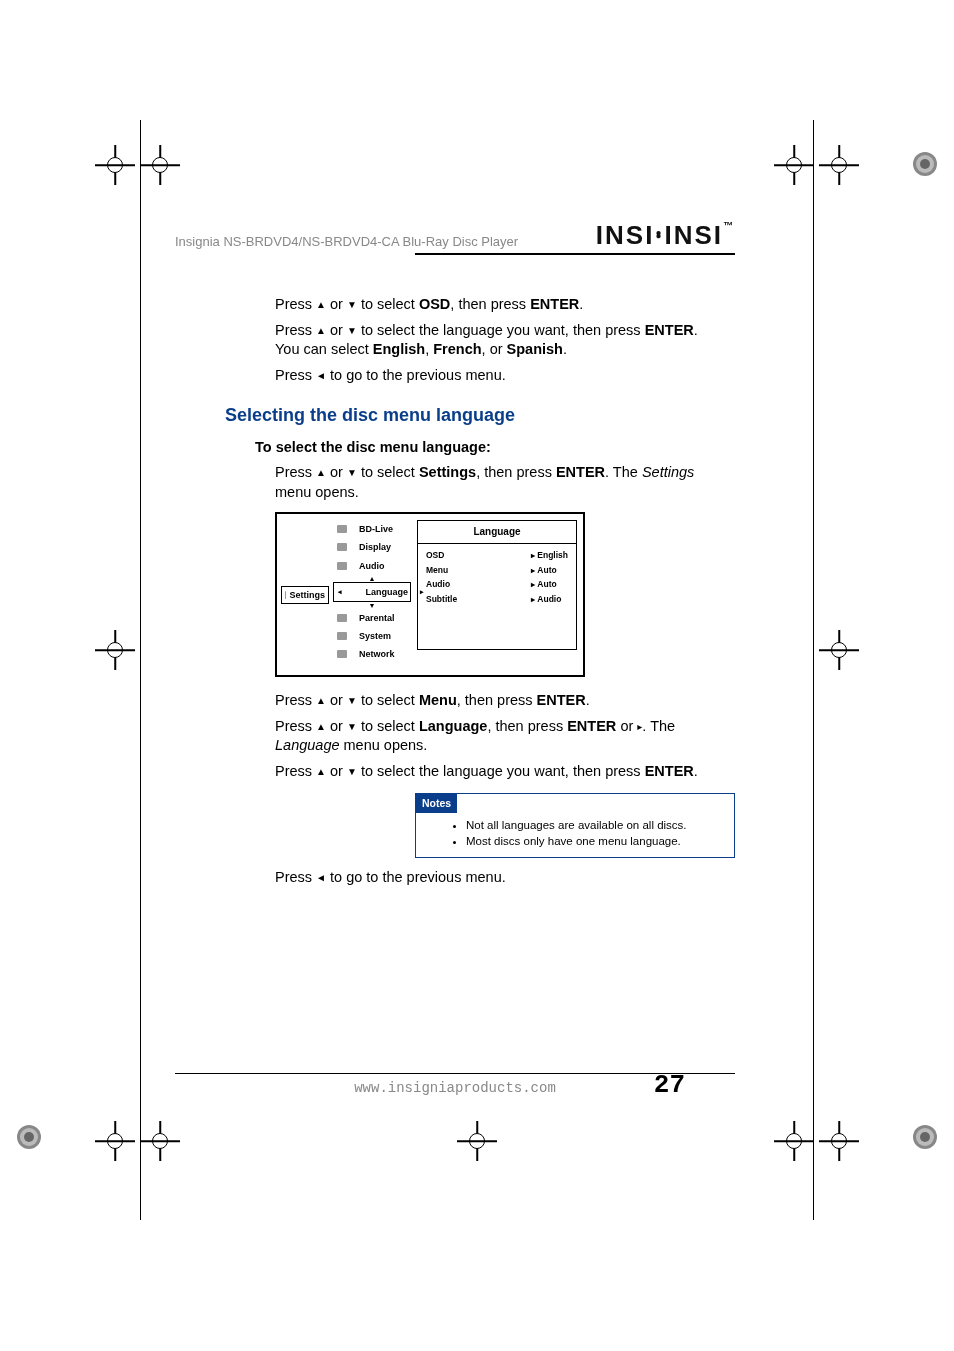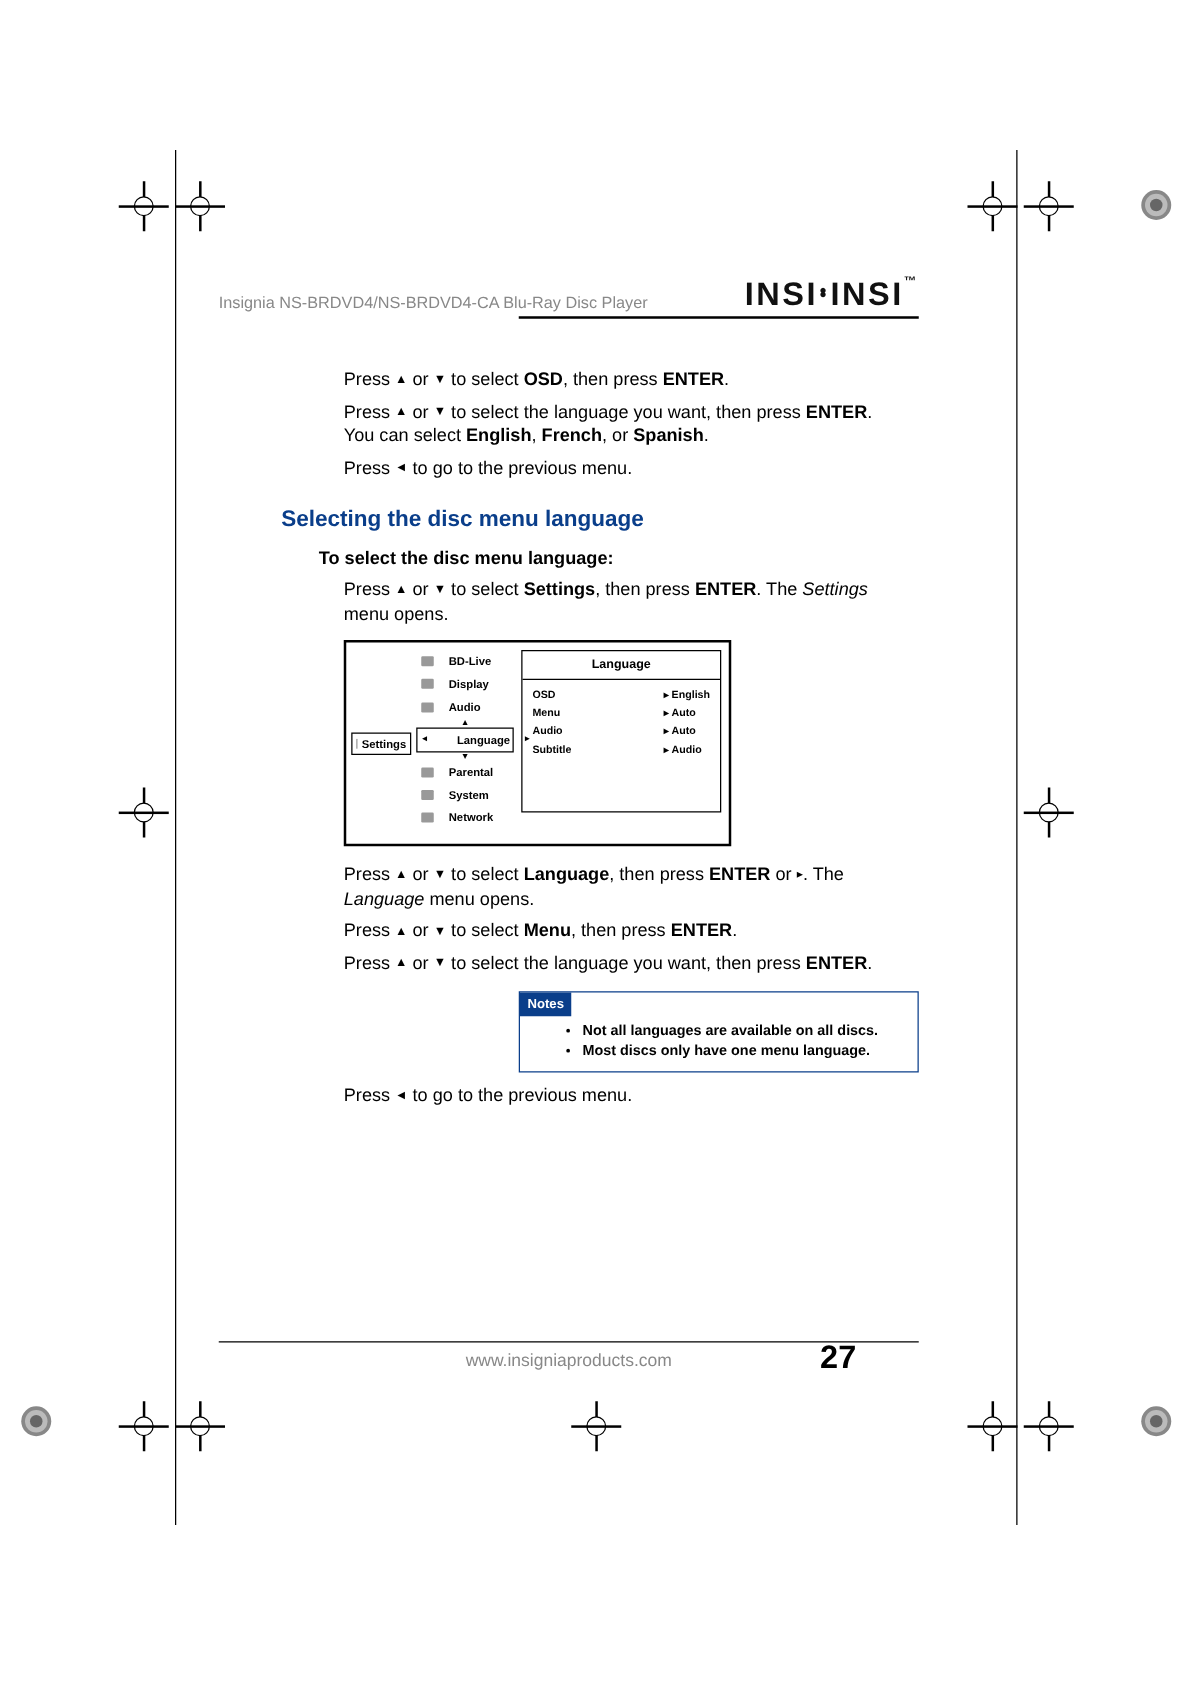--- a/index.html
+++ b/index.html
@@ -180,33 +180,34 @@
     color: #fff;
     font-size: 10.5px;
     font-weight: 700;
     padding: 2px 6px;
     display: inline-block;
   }
   .notes ul {
     list-style: disc;
     padding: 4px 8px 6px 50px;
   }
-  .notes li { margin: 1px 0; font-weight: bold; }
+  .notes li { margin: 1px 0; }
 
   
   .footer {
     position: absolute;
     left: 175px;
     bottom: 255px;
     width: 560px;
     border-top: 1.5px solid #000;
     padding-top: 6px;
     display: flex;
     align-items: baseline;
     justify-content: space-between;
+    font-family: Liberation Mono, monospace;
   }
   .footer .url {
     color: #888;
     font-size: 14px;
     margin: 0 auto;
   }
   .footer .pg {
     font-size: 26px;
     font-weight: 700;
     position: absolute;
@@ -392,24 +393,24 @@
             <span class="val">Auto</span>
           <span>Audio</span>
             <span class="val">Auto</span>
           <span>Subtitle</span>
             <span class="val">Audio</span>
         </div>
       </div>
     </div>
 
     <p>
+      <span>Press </span><span class="up-tri">▲</span><span> or </span><span class="down-tri">▼</span><span> to select </span><b>Menu</b><span>, then press </span><b>ENTER</b><span>.</span>
+    </p>
+    <p>
       <span>Press </span><span class="up-tri">▲</span><span> or </span><span class="down-tri">▼</span><span> to select </span><b>Language</b><span>, then press </span><b>ENTER</b><span> or </span><span class="right-tri">▸</span><span>. The </span><span class="italic">Language</span><span> menu opens.</span>
-    </p>
-    <p>
-      <span>Press </span><span class="up-tri">▲</span><span> or </span><span class="down-tri">▼</span><span> to select </span><b>Menu</b><span>, then press </span><b>ENTER</b><span>.</span>
     </p>
     <p>
       <span>Press </span><span class="up-tri">▲</span><span> or </span><span class="down-tri">▼</span><span> to select the language you want, then press </span><b>ENTER</b><span>.</span>
     </p>
 
     <div class="notes">
       <div class="notes-head">Notes</div>
       <ul>
         <li>Not all languages are available on all discs.</li>
         <li>Most discs only have one menu language.</li>

